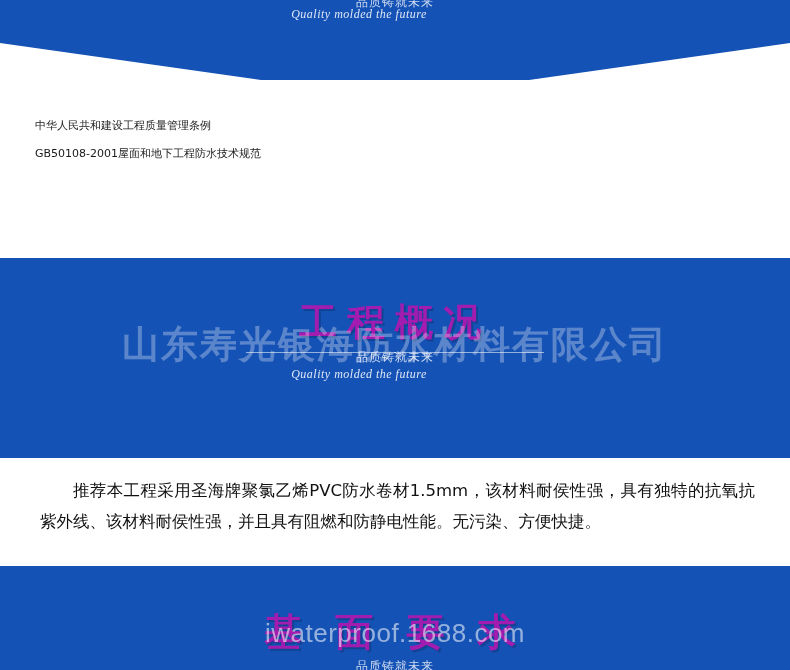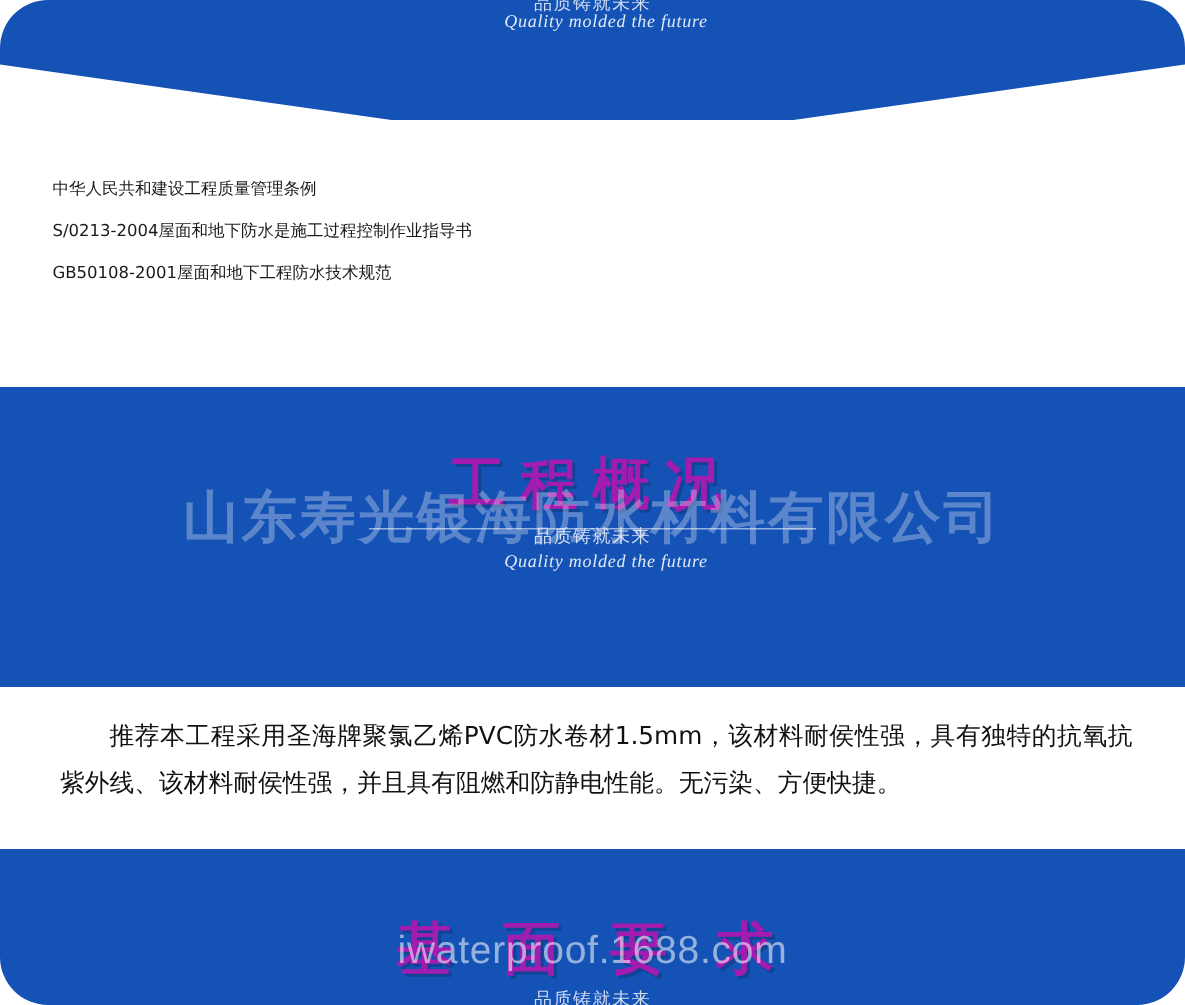--- a/index.html
+++ b/index.html
@@ -13,21 +13,20 @@
     overflow: hidden;
     font-family: "Liberation Sans", sans-serif;
     position: relative;
   }
   .page {
     position: relative;
     width: 790px;
     height: 670px;
     overflow: hidden;
     background: #ffffff;
-    border-radius: 32px;
   }
 
   
   .banner {
     position: absolute;
     left: 0;
     width: 790px;
     background: #1552b5;
     overflow: hidden;
   }
@@ -78,21 +77,20 @@
   .banner-sub-en {
     position: absolute;
     left: 0;
     width: 718px;
     text-align: center;
     color: #dfe8f7;
     font-size: 12px;
     letter-spacing: 0.5px;
     font-family: "Liberation Serif", serif;
     font-style: italic;
-    padding-left: 45px;
   }
   .divider-line {
     position: absolute;
     width: 150px;
     height: 1px;
     background: rgba(255,255,255,0.55);
   }
 
   
   .std-list {
@@ -161,21 +159,20 @@
         <polygon points="0,0 0,56 0,56 395,56 790,56 790,0 790,18 395,74 0,18" fill="#1552b5"></polygon>
         <polygon points="0,18 395,74 790,18 790,56 0,56" fill="#ffffff"></polygon>
       </svg>
     </div>
   </div>
   <div class="banner-sub" style="top:-6px;">品质铸就未来</div>
   <div class="banner-sub-en" style="top:7px;">Quality molded the future</div>
 
   <div class="std-list">
     <div>中华人民共和建设工程质量管理条例</div>
-    <div>S/0213-2004屋面和地下防水是施工过程控制作业指导书</div>
     <div>GB50108-2001屋面和地下工程防水技术规范</div>
   </div>
 
   <div class="banner banner-mid"></div>
   <div class="banner-title" style="top:297px;">工程概况</div>
   <div class="divider-line" style="left:246px; top:352px;"></div>
   <div class="divider-line" style="left:394px; top:352px;"></div>
   <div class="banner-sub" style="top:349px;">品质铸就未来</div>
   <div class="banner-sub-en" style="top:367px;">Quality molded the future</div>
 

